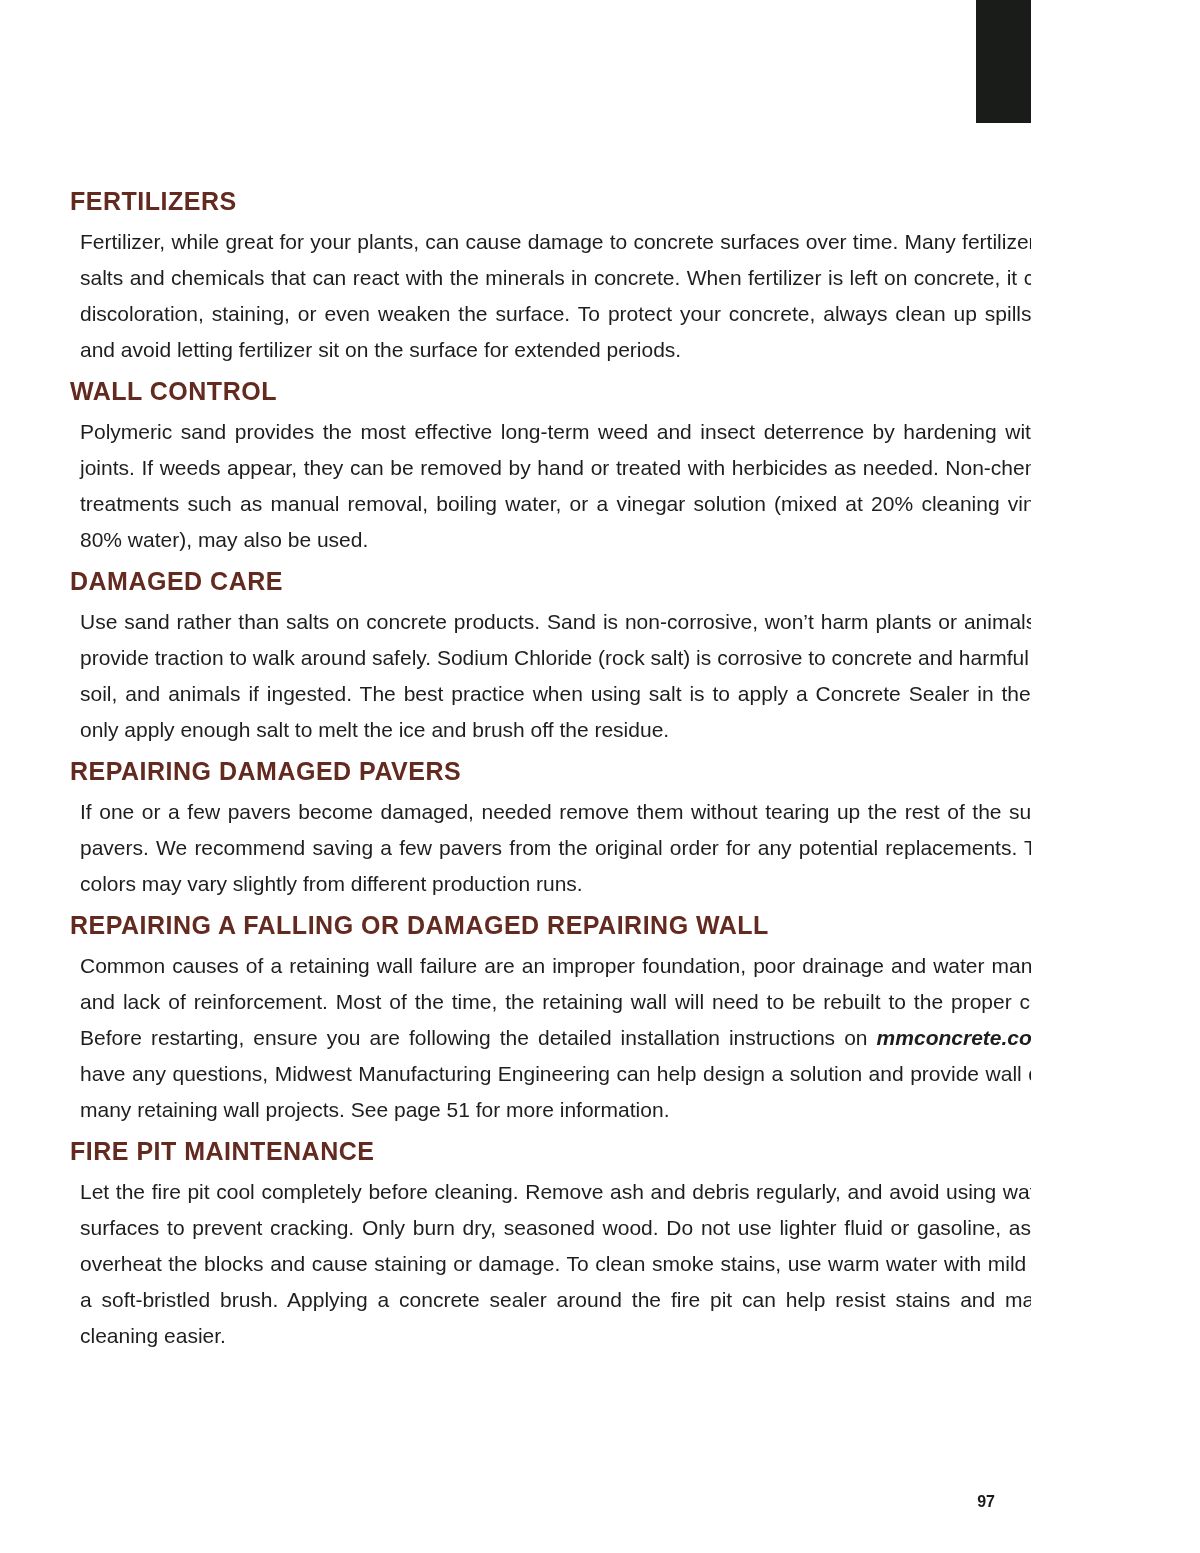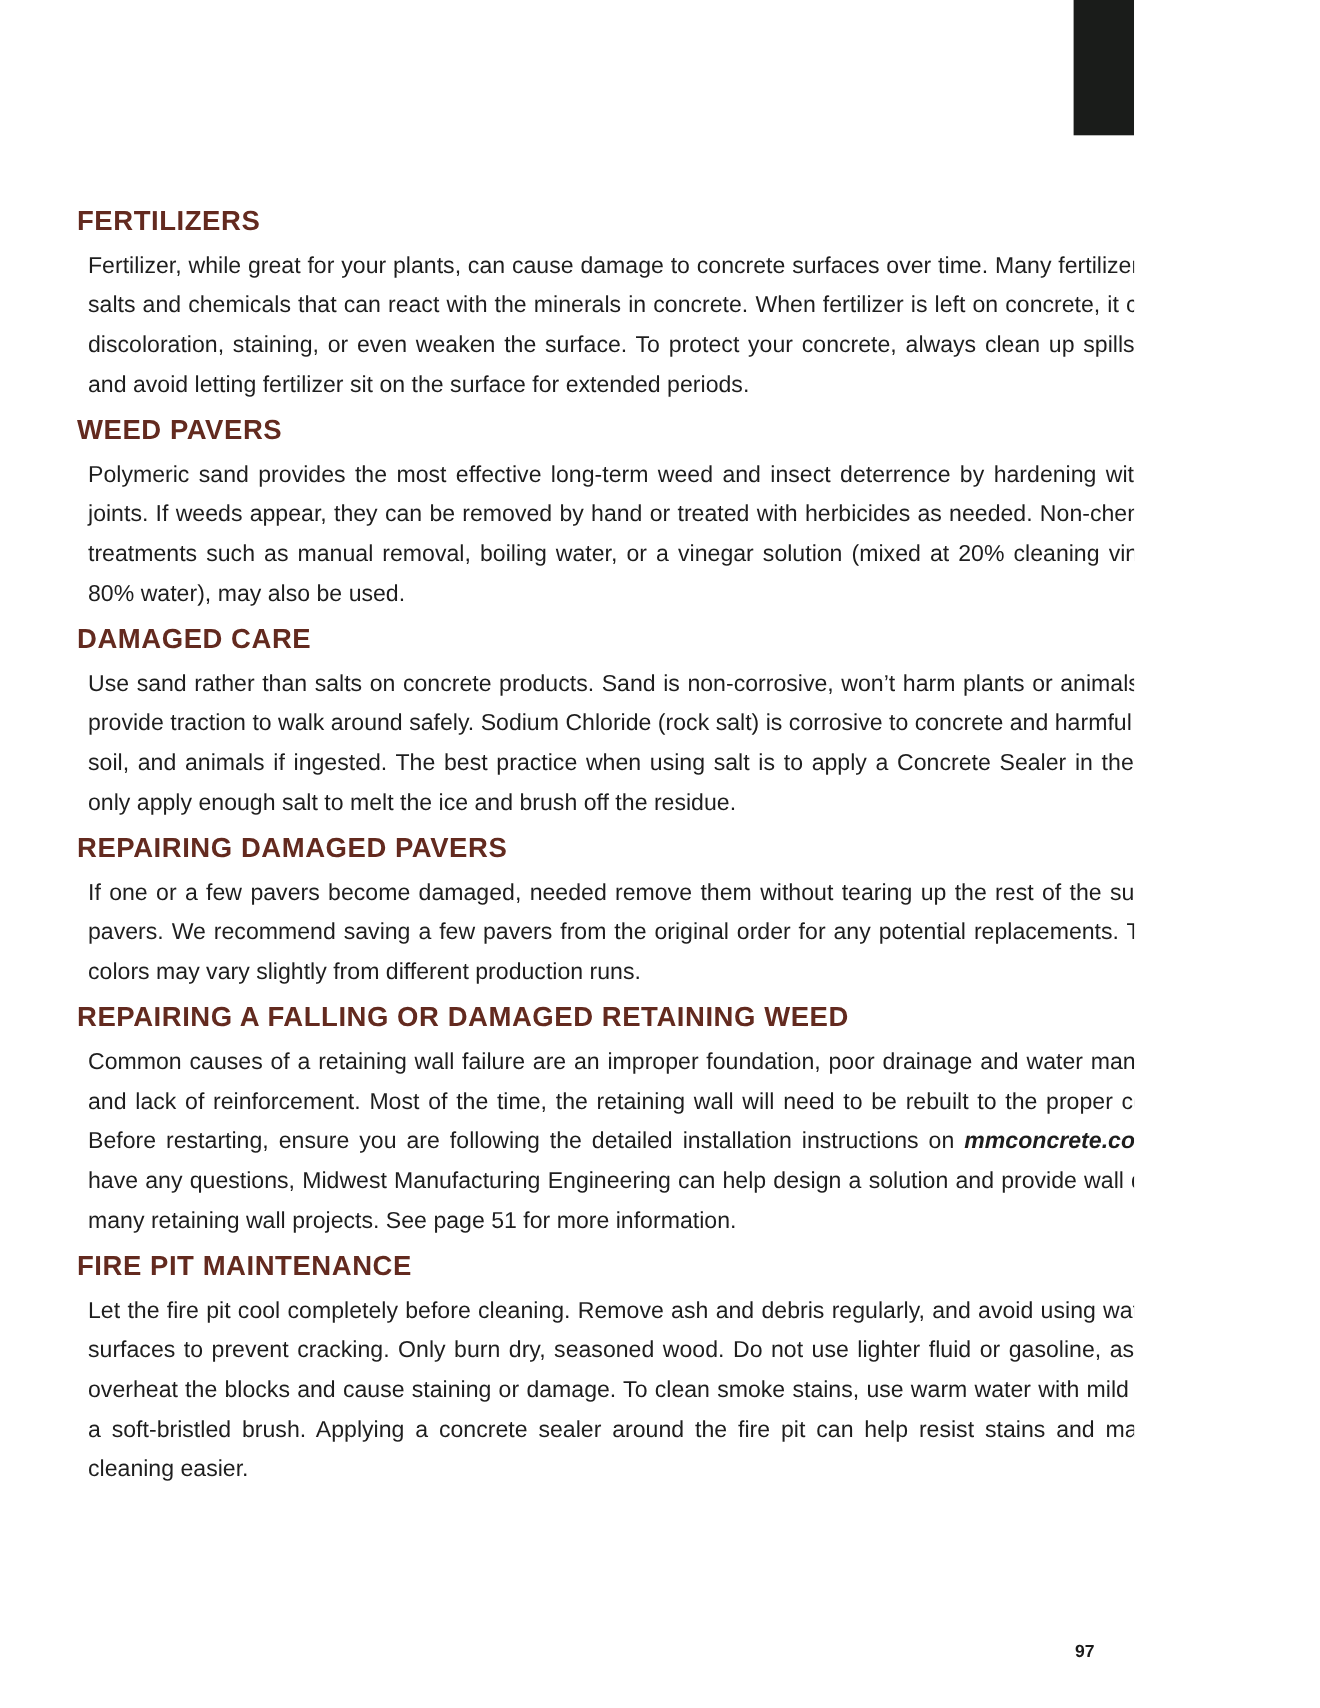--- a/index.html
+++ b/index.html
@@ -65,36 +65,36 @@
   <div class="corner-block"></div>
 
   <div class="content">
 
     <div class="section">
       <h2>FERTILIZERS</h2>
       <p>Fertilizer, while great for your plants, can cause damage to concrete surfaces over time. Many fertilizers contain salts and chemicals that can react with the minerals in concrete. When fertilizer is left on concrete, it can cause discoloration, staining, or even weaken the surface. To protect your concrete, always clean up spills promptly and avoid letting fertilizer sit on the surface for extended periods.</p>
     </div>
 
     <div class="section">
-      <h2>WEED PAVERS</h2>
+      <h2>WALL CONTROL</h2>
       <p>Polymeric sand provides the most effective long-term weed and insect deterrence by hardening within paver joints. If weeds appear, they can be removed by hand or treated with herbicides as needed. Non-chemical spot treatments such as manual removal, boiling water, or a vinegar solution (mixed at 20% cleaning vinegar and 80% water), may also be used.</p>
     </div>
 
     <div class="section">
       <h2>DAMAGED CARE</h2>
       <p>Use sand rather than salts on concrete products. Sand is non-corrosive, won’t harm plants or animals, and will provide traction to walk around safely. Sodium Chloride (rock salt) is corrosive to concrete and harmful to plants, soil, and animals if ingested. The best practice when using salt is to apply a Concrete Sealer in the fall, then only apply enough salt to melt the ice and brush off the residue.</p>
     </div>
 
     <div class="section">
       <h2>REPAIRING DAMAGED PAVERS</h2>
       <p>If one or a few pavers become damaged, needed remove them without tearing up the rest of the surrounding pavers. We recommend saving a few pavers from the original order for any potential replacements. The paver colors may vary slightly from different production runs.</p>
     </div>
 
     <div class="section">
-      <h2>REPAIRING A FALLING OR DAMAGED RETAINING WEED</h2>
+      <h2>REPAIRING A FALLING OR DAMAGED REPAIRING WALL</h2>
       <p><span>Common causes of a retaining wall failure are an improper foundation, poor drainage and water management, and lack of reinforcement. Most of the time, the retaining wall will need to be rebuilt to the proper conditions. Before restarting, ensure you are following the detailed installation instructions on </span><em>mmconcrete.com</em><span>. If you have any questions, Midwest Manufacturing Engineering can help design a solution and provide wall details for many retaining wall projects. See page 51 for more information.</span></p>
     </div>
 
     <div class="section">
       <h2>FIRE PIT MAINTENANCE</h2>
       <p>Let the fire pit cool completely before cleaning. Remove ash and debris regularly, and avoid using water on hot surfaces to prevent cracking. Only burn dry, seasoned wood. Do not use lighter fluid or gasoline, as they can overheat the blocks and cause staining or damage. To clean smoke stains, use warm water with mild soap and a soft-bristled brush. Applying a concrete sealer around the fire pit can help resist stains and make future cleaning easier.</p>
     </div>
 
   </div>
 

